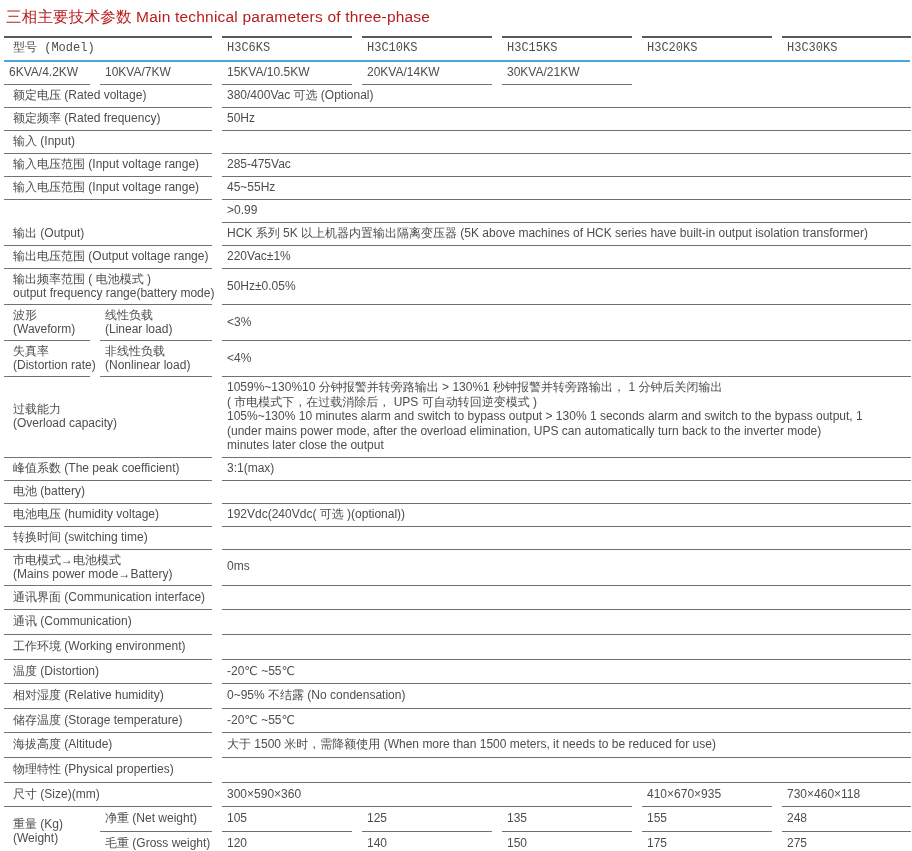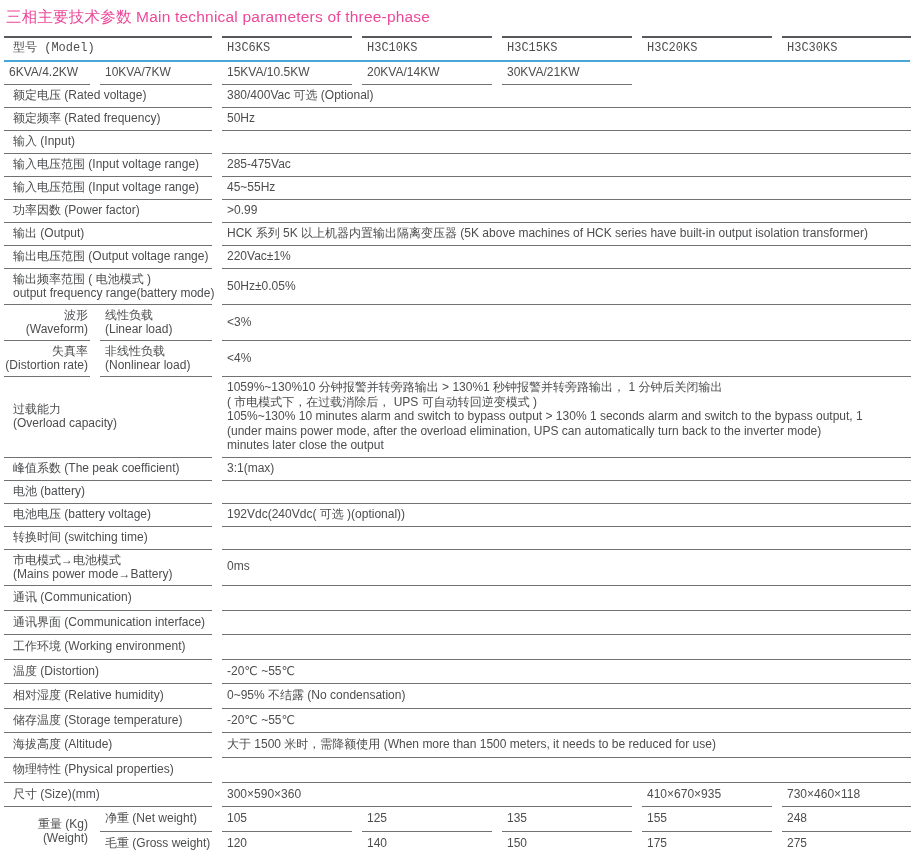--- a/index.html
+++ b/index.html
@@ -5,40 +5,40 @@
   * { box-sizing: border-box; margin: 0; padding: 0; }
   html, body { background: #ffffff; }
   body {
     width: 912px; height: 851px;
     font-family: "Liberation Sans", "DejaVu Sans", sans-serif;
     color: #4c4d4f;
     overflow: hidden;
   }
   .page { padding: 3px 2px 0 4px; }
   .title {
-    font-size: 15.5px; font-weight: 400; color: #ec4899;
+    font-size: 15.5px; font-weight: 400; color: #b91c1c;
     margin: 4px 0 8px 2px; letter-spacing: 0.2px;
   }
   .tbl { width: 906px; }
   .row {
     display: grid;
     grid-template-columns: 86px 112px 130px 130px 130px 130px 129px;
     column-gap: 10px;
   }
   .cell {
     border-bottom: 1.5px solid #707174;
     padding: 3px 2px 4px 5px;
     font-size: 12px; line-height: 15px;
     display: flex; flex-direction: column; justify-content: center;
     min-height: 23px;
     white-space: nowrap; overflow: visible;
   }
   .cell div { line-height: 14px; }
   .lab { grid-column: 1 / 3; padding-left: 9px; }
-  .la  { grid-column: 1; padding-left: 9px; align-items: flex-end; }
+  .la  { grid-column: 1; padding-left: 9px; }
   .lb  { grid-column: 2; }
   .sp5 { grid-column: 3 / 8; }
   .sp3 { grid-column: 3 / 6; }
   .model .cell { border-top: 2px solid #57585b; border-bottom: none; font-family: Liberation Mono, monospace; }
   .blue-rule { height: 2px; background: #4aa5d8; width: 906px; }
   .r25 .cell { min-height: 25px; }
   .r24 .cell { min-height: 24.5px; }
   .multiline .cell { min-height: 35px; }
   .overload .cell { min-height: 79px; }
   .overload .val div { line-height: 14.6px; }
@@ -93,21 +93,20 @@
       <div class="cell lab">输入电压范围 (Input voltage range)</div>
       <div class="cell sp5">285-475Vac</div>
     </div>
 
     <div class="row">
       <div class="cell lab">输入电压范围 (Input voltage range)</div>
       <div class="cell sp5">45~55Hz</div>
     </div>
 
     <div class="row">
-      <div class="cell lab">功率因数 (Power factor)</div>
       <div class="cell sp5">&gt;0.99</div>
     </div>
 
     <div class="row">
       <div class="cell lab">输出 (Output)</div>
       <div class="cell sp5 en-small">HCK 系列 5K 以上机器内置输出隔离变压器 (5K above machines of HCK series have built-in output isolation transformer)</div>
     </div>
 
     <div class="row">
       <div class="cell lab">输出电压范围 (Output voltage range)</div>
@@ -164,44 +163,44 @@
       <div class="cell lab">峰值系数 (The peak coefficient)</div>
       <div class="cell sp5">3:1(max)</div>
     </div>
 
     <div class="row">
       <div class="cell lab">电池 (battery)</div>
       <div class="cell sp5"></div>
     </div>
 
     <div class="row">
-      <div class="cell lab">电池电压 (battery voltage)</div>
+      <div class="cell lab">电池电压 (humidity voltage)</div>
       <div class="cell sp5">192Vdc(240Vdc( 可选 )(optional))</div>
     </div>
 
     <div class="row">
       <div class="cell lab">转换时间 (switching time)</div>
       <div class="cell sp5"></div>
     </div>
 
     <div class="row multiline">
       <div class="cell lab">
         <div>市电模式→电池模式</div>
         <div>(Mains power mode→Battery)</div>
       </div>
       <div class="cell sp5">0ms</div>
     </div>
 
+    <div class="row r24">
+      <div class="cell lab">通讯界面 (Communication interface)</div>
+      <div class="cell sp5"></div>
+    </div>
+
     <div class="row r25">
       <div class="cell lab">通讯 (Communication)</div>
-      <div class="cell sp5"></div>
-    </div>
-
-    <div class="row r24">
-      <div class="cell lab">通讯界面 (Communication interface)</div>
       <div class="cell sp5"></div>
     </div>
 
     <div class="row r24">
       <div class="cell lab">工作环境 (Working environment)</div>
       <div class="cell sp5"></div>
     </div>
 
     <div class="row r24">
       <div class="cell lab">温度 (Distortion)</div>

